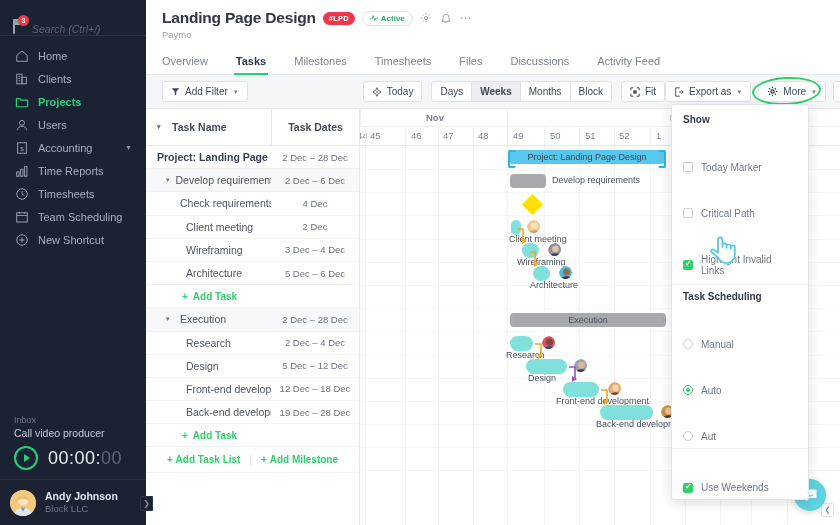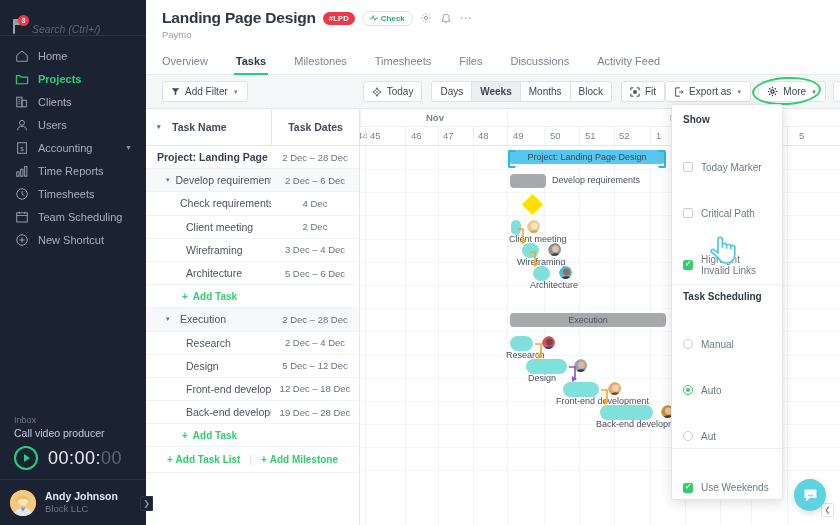--- a/index.html
+++ b/index.html
@@ -117,21 +117,21 @@
   .tb-right { margin-left:auto; display:flex; align-items:center; gap:7px; }
   .more-wrap { position:relative; }
   .hl-ellipse {
     position:absolute; left:-6px; top:-4px; width:69px; height:28px;
     border:2px solid #2ed06b; border-radius:50%; pointer-events:none;
     transform: rotate(-3deg);
   }
 
   
   .dropdown {
-    position:absolute; left:525px; top:29px; width:112px;
+    position:absolute; left:525px; top:29px; width:138px;
     background:#fff; border:1px solid #e2e5e9; border-radius:3px;
     box-shadow:0 3px 12px rgba(20,30,50,.14); z-index:40; padding:5px 0 0;
   }
   .dd-head { font-size:10px; font-weight:bold; color:#323a47; padding:4px 11px 5px; }
   .dd-item { display:flex; align-items:center; gap:8px; padding:3.5px 11px; font-size:10px; color:#707884; cursor:pointer;margin-top:28px; }
   .cbx { width:10px;height:10px;border:1px solid #c8cdd4;border-radius:2px; background:#fff; flex:0 0 10px;}
   .cbx.ck { background:#2ed06b; border-color:#2ed06b; position:relative; }
   .cbx.ck:after { content:"✓"; position:absolute; left:1px; top:-2px; color:#fff; font-size:8px; font-weight:bold; }
   .rdo { width:10px;height:10px;border:1px solid #c8cdd4;border-radius:50%; background:#fff; flex:0 0 10px;}
   .rdo.ck { border:1.5px solid #2ed06b; position:relative; }
@@ -213,39 +213,39 @@
 
     <div class="sb-nav">
       <div class="sb-item">
         <span class="ico">
           <svg width="14" height="14" viewBox="0 0 16 16">
               <path d="M2 7.2 8 2.4l6 4.8V14H2z" fill="none" stroke="#9aa1b2" stroke-width="1.1" stroke-linejoin="round"></path>
             </svg>
         </span>
         <span>Home</span>
       </div>
-      <div class="sb-item active">
-        <span class="ico">
-          <svg width="14" height="14" viewBox="0 0 16 16">
-              <path d="M1.6 4.2h4l1.3 1.6h7.5v7.6H1.6z" fill="none" stroke="#25d07d" stroke-width="1.3" stroke-linejoin="round"></path>
-            </svg>
-        </span>
-        <span>Projects</span>
-      </div>
       <div class="sb-item">
         <span class="ico">
           <svg width="14" height="14" viewBox="0 0 16 16">
               <rect x="2" y="2.5" width="6" height="11" fill="none" stroke="#9aa1b2" stroke-width="1.1"></rect>
               <rect x="8" y="6" width="5" height="7.5" fill="none" stroke="#9aa1b2" stroke-width="1.1"></rect>
               <line x1="4" y1="5" x2="6" y2="5" stroke="#9aa1b2" stroke-width="1"></line>
               <line x1="4" y1="7.5" x2="6" y2="7.5" stroke="#9aa1b2" stroke-width="1"></line>
               <line x1="4" y1="10" x2="6" y2="10" stroke="#9aa1b2" stroke-width="1"></line>
             </svg>
         </span>
         <span>Clients</span>
+      </div>
+      <div class="sb-item active">
+        <span class="ico">
+          <svg width="14" height="14" viewBox="0 0 16 16">
+              <path d="M1.6 4.2h4l1.3 1.6h7.5v7.6H1.6z" fill="none" stroke="#25d07d" stroke-width="1.3" stroke-linejoin="round"></path>
+            </svg>
+        </span>
+        <span>Projects</span>
       </div>
       <div class="sb-item">
         <span class="ico">
           <svg width="14" height="14" viewBox="0 0 16 16">
               <circle cx="8" cy="5.5" r="2.8" fill="none" stroke="#9aa1b2" stroke-width="1.1"></circle>
               <path d="M3 14c0-3 2.2-4.6 5-4.6S13 11 13 14" fill="none" stroke="#9aa1b2" stroke-width="1.1"></path>
             </svg>
         </span>
         <span>Users</span>
       </div>
@@ -336,21 +336,21 @@
   <div class="main">
 
     <div class="proj-head">
       <div class="proj-title-row">
         <div class="proj-title">Landing Page Design</div>
         <div class="tag-red">#LPD</div>
         <div class="tag-active">
           <svg width="8" height="8" viewBox="0 0 10 10">
               <polyline points="0,6 2.5,6 4,2 6,8 7.5,5 10,5" fill="none" stroke="#25b06a" stroke-width="1.1"></polyline>
             </svg>
-          <span>Check</span>
+          <span>Active</span>
         </div>
         <span class="hico">
           <svg width="12" height="12" viewBox="0 0 16 16">
               <circle cx="8" cy="8" r="2.3" fill="none" stroke="#8d95a3" stroke-width="1.1"></circle>
               <path d="M8 1.6v2M8 12.4v2M1.6 8h2M12.4 8h2M3.4 3.4l1.4 1.4M11.2 11.2l1.4 1.4M12.6 3.4l-1.4 1.4M4.8 11.2l-1.4 1.4" stroke="#8d95a3" stroke-width="1.1"></path>
             </svg>
         </span>
         <span class="hico">
           <svg width="12" height="12" viewBox="0 0 16 16">
               <path d="M4 11.5V7a4 4 0 0 1 8 0v4.5h1.2v1H2.8v-1z" fill="none" stroke="#8d95a3" stroke-width="1.05"></path>

